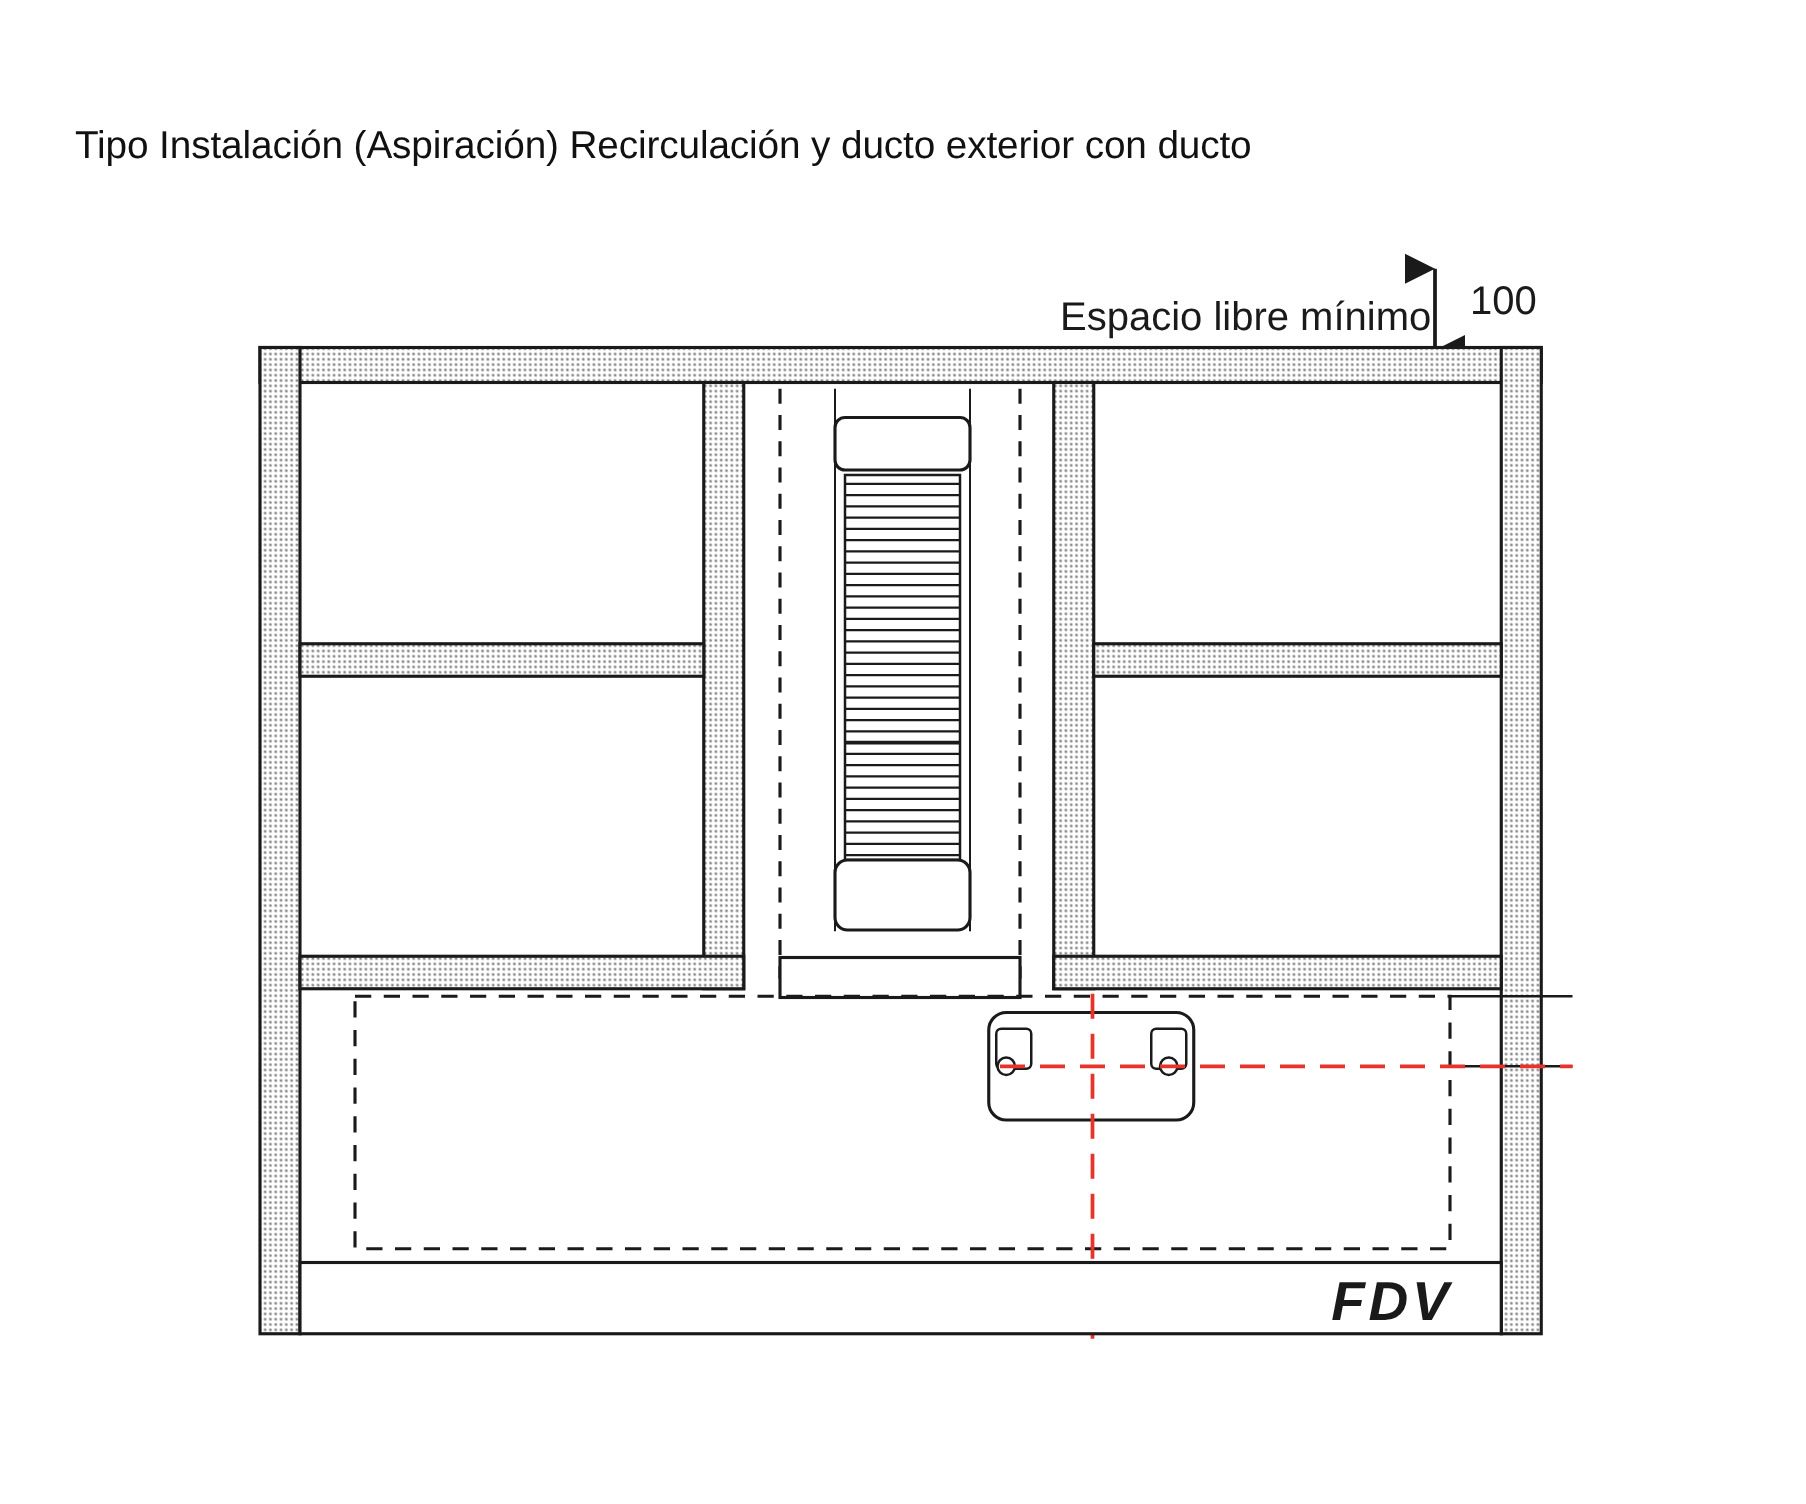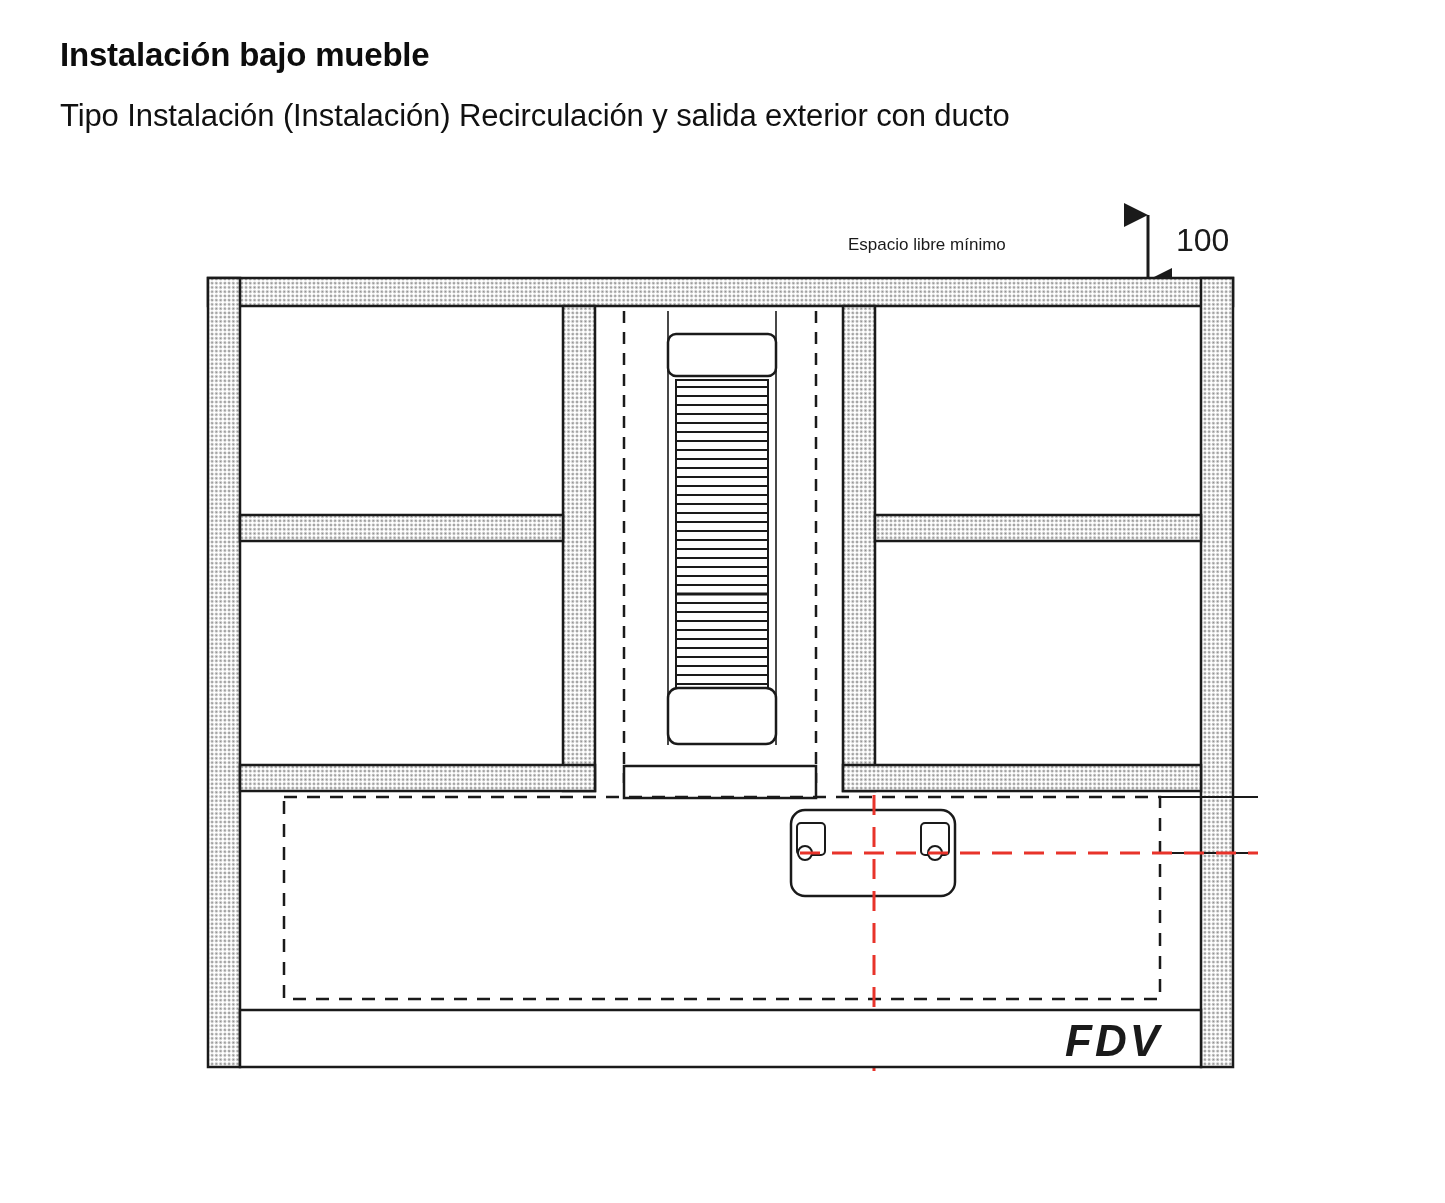--- a/index.html
+++ b/index.html
@@ -45,22 +45,21 @@
     width: 1445px;
     height: 960px;
   }
   svg { display: block; }
 </style>
 </head>
 <body>
 
 <div class="page">
 
-  <div class="title">Instalación bajo mueble</div>
-  <div class="subtitle">Tipo Instalación (Instalación) Recirculación y salida exterior con ducto</div>
+  <div class="subtitle">Tipo Instalación (Aspiración) Recirculación y ducto exterior con ducto</div>
 
   <div class="figure">
     <svg width="1445" height="960" viewBox="0 0 1445 960" xmlns="http://www.w3.org/2000/svg">
       <defs>
         <pattern id="hatch" width="6" height="6" patternUnits="userSpaceOnUse" patternTransform="rotate(45)">
           <rect width="6" height="6" fill="#ffffff"></rect>
           <circle cx="1.5" cy="1.5" r="1.2" fill="#8c8c8c"></circle>
           <circle cx="4.5" cy="4.5" r="1.2" fill="#8c8c8c"></circle>
         </pattern>
         <marker id="arrowdown" markerWidth="10" markerHeight="10" refX="5" refY="9" orient="auto">
@@ -173,17 +172,17 @@
 
       <g>
         <rect x="240" y="835" width="961" height="57" fill="#ffffff" stroke="#1a1a1a" stroke-width="2.5"></rect>
       </g>
 
       <g>
         <text x="1065" y="881" font-family="Liberation Sans, sans-serif" font-size="44" font-weight="bold" font-style="italic" letter-spacing="3" fill="#1a1a1a">FDV</text>
       </g>
     </svg>
 
-    <div style="position:absolute; left:848px; top:60px; font-size:17px; color:#1a1a1a;">Espacio libre mínimo</div>
+    <div style="position:absolute; left:848px; top:60px; font-size:32px; color:#1a1a1a;">Espacio libre mínimo</div>
     <div style="position:absolute; left:1176px; top:47px; font-size:32px; color:#1a1a1a;">100</div>
   </div>
 
 </div>
 
 </body></html>

